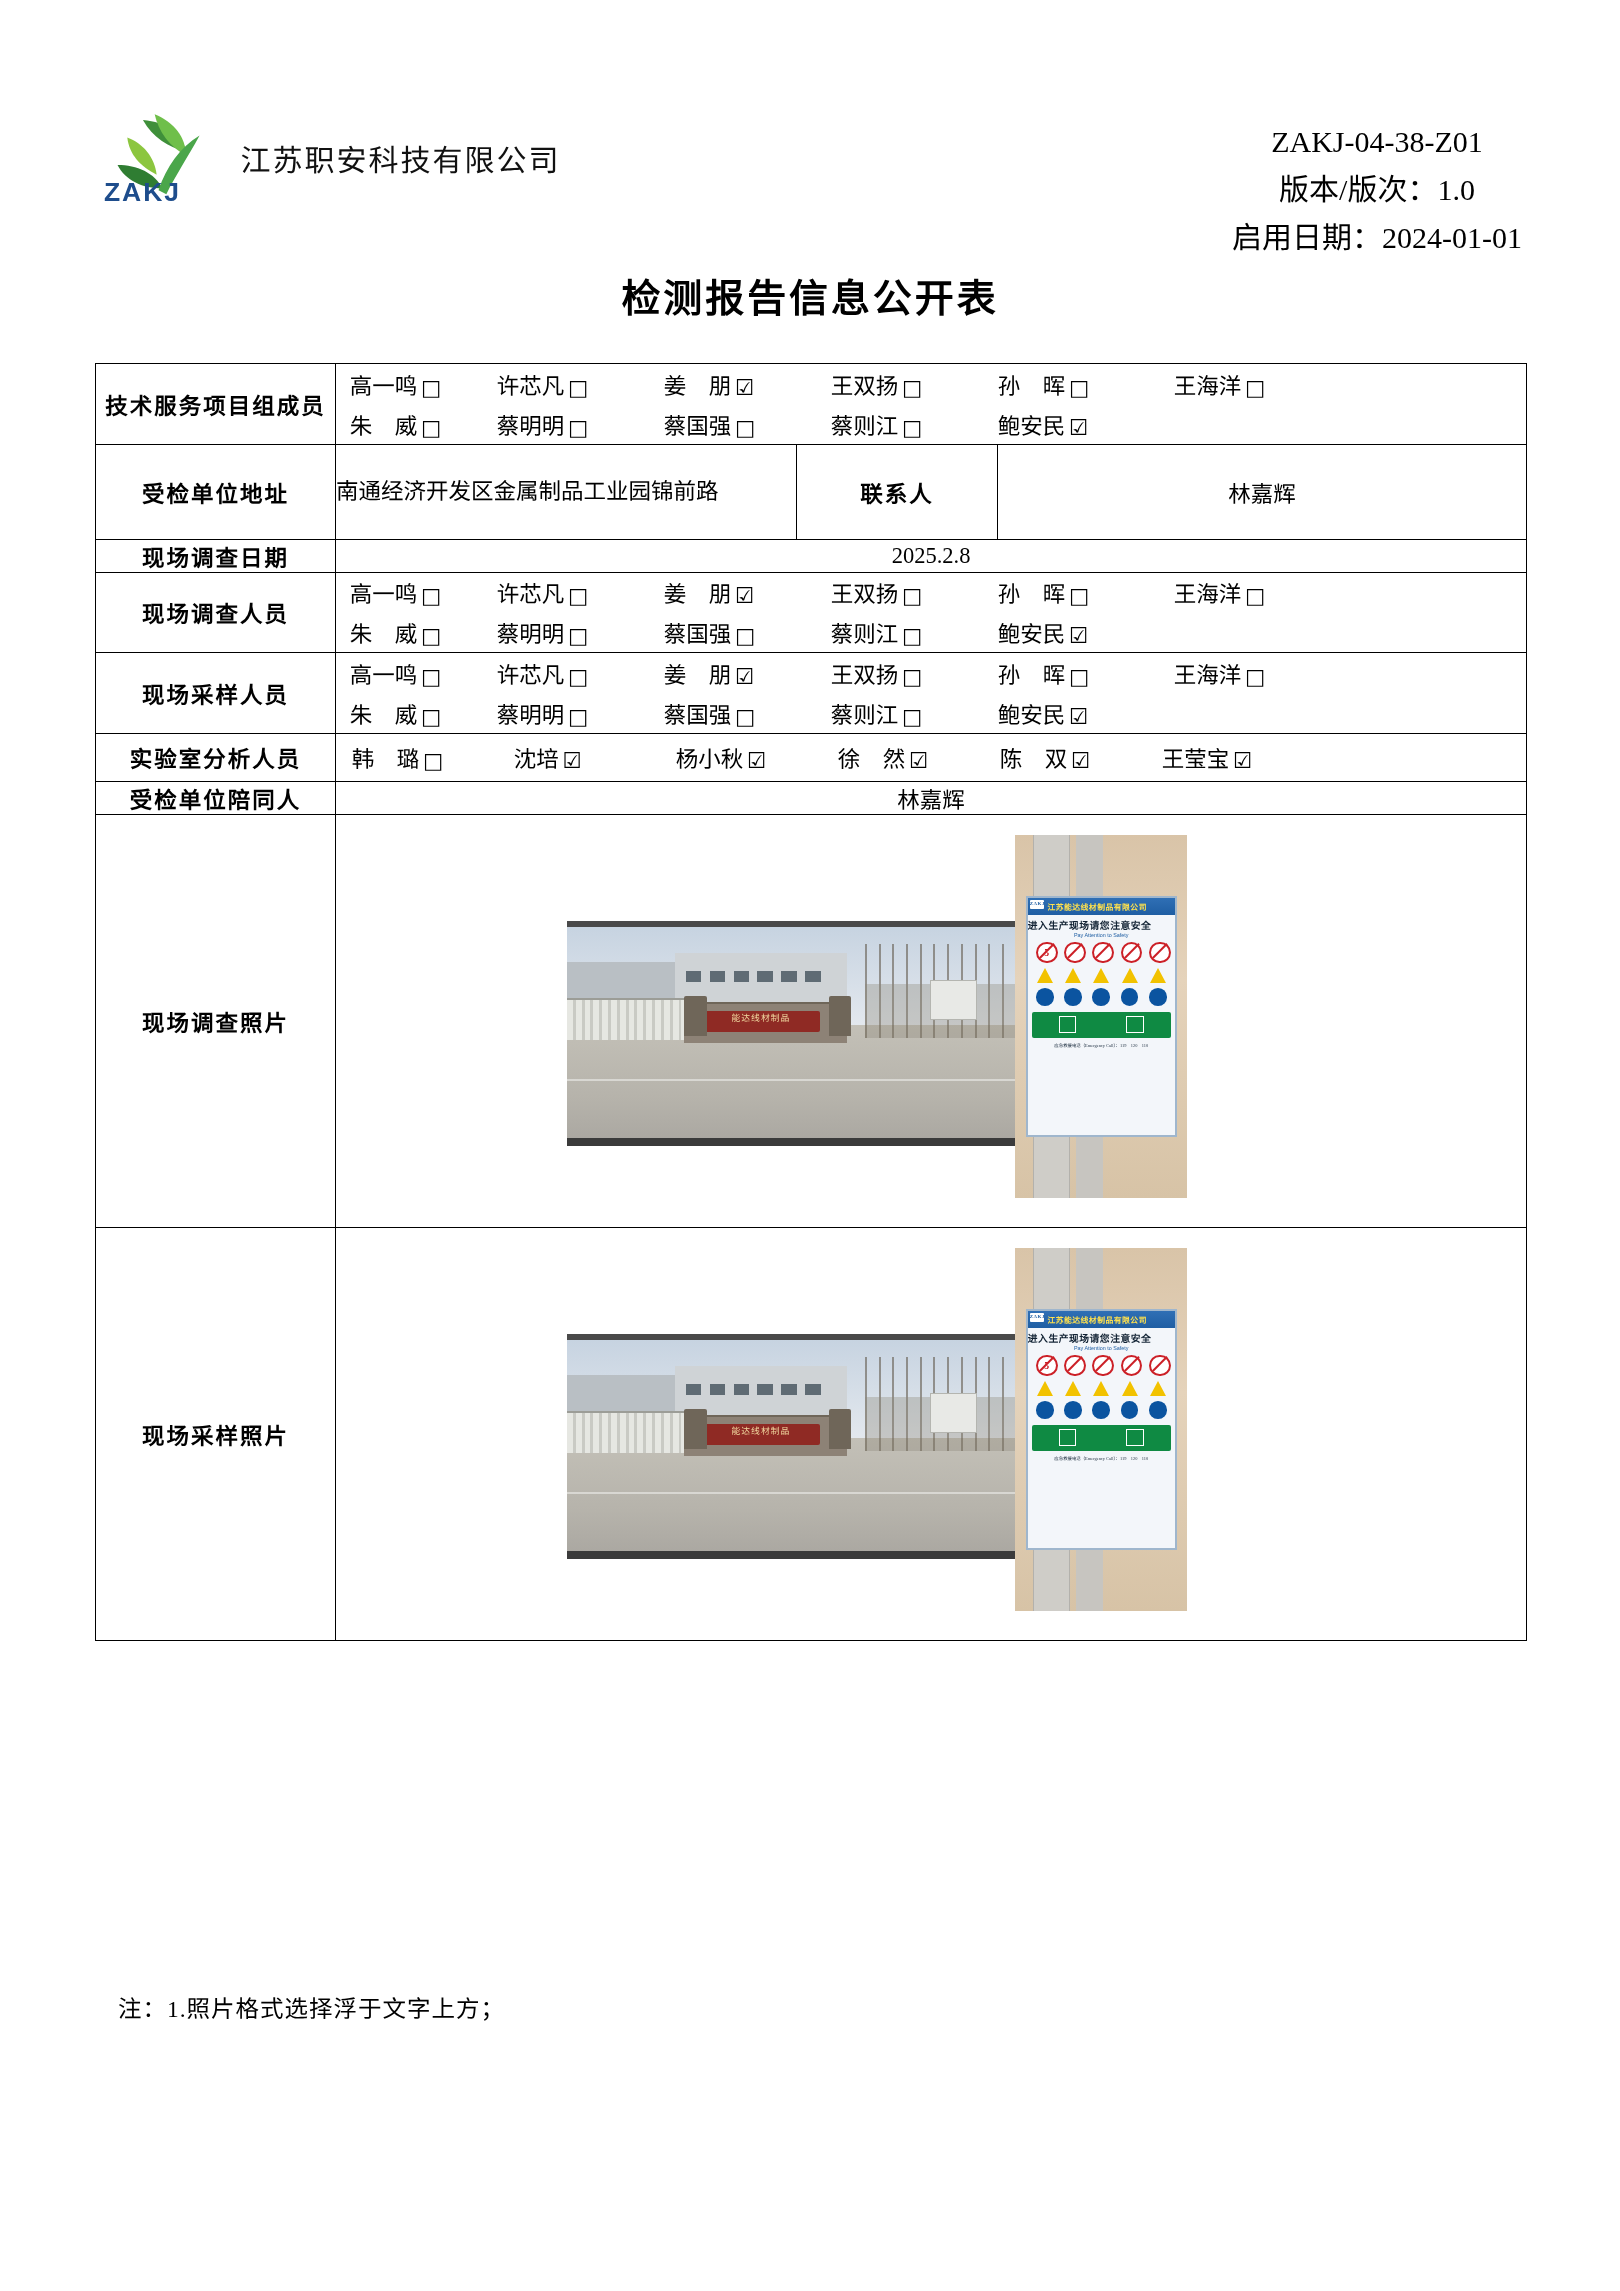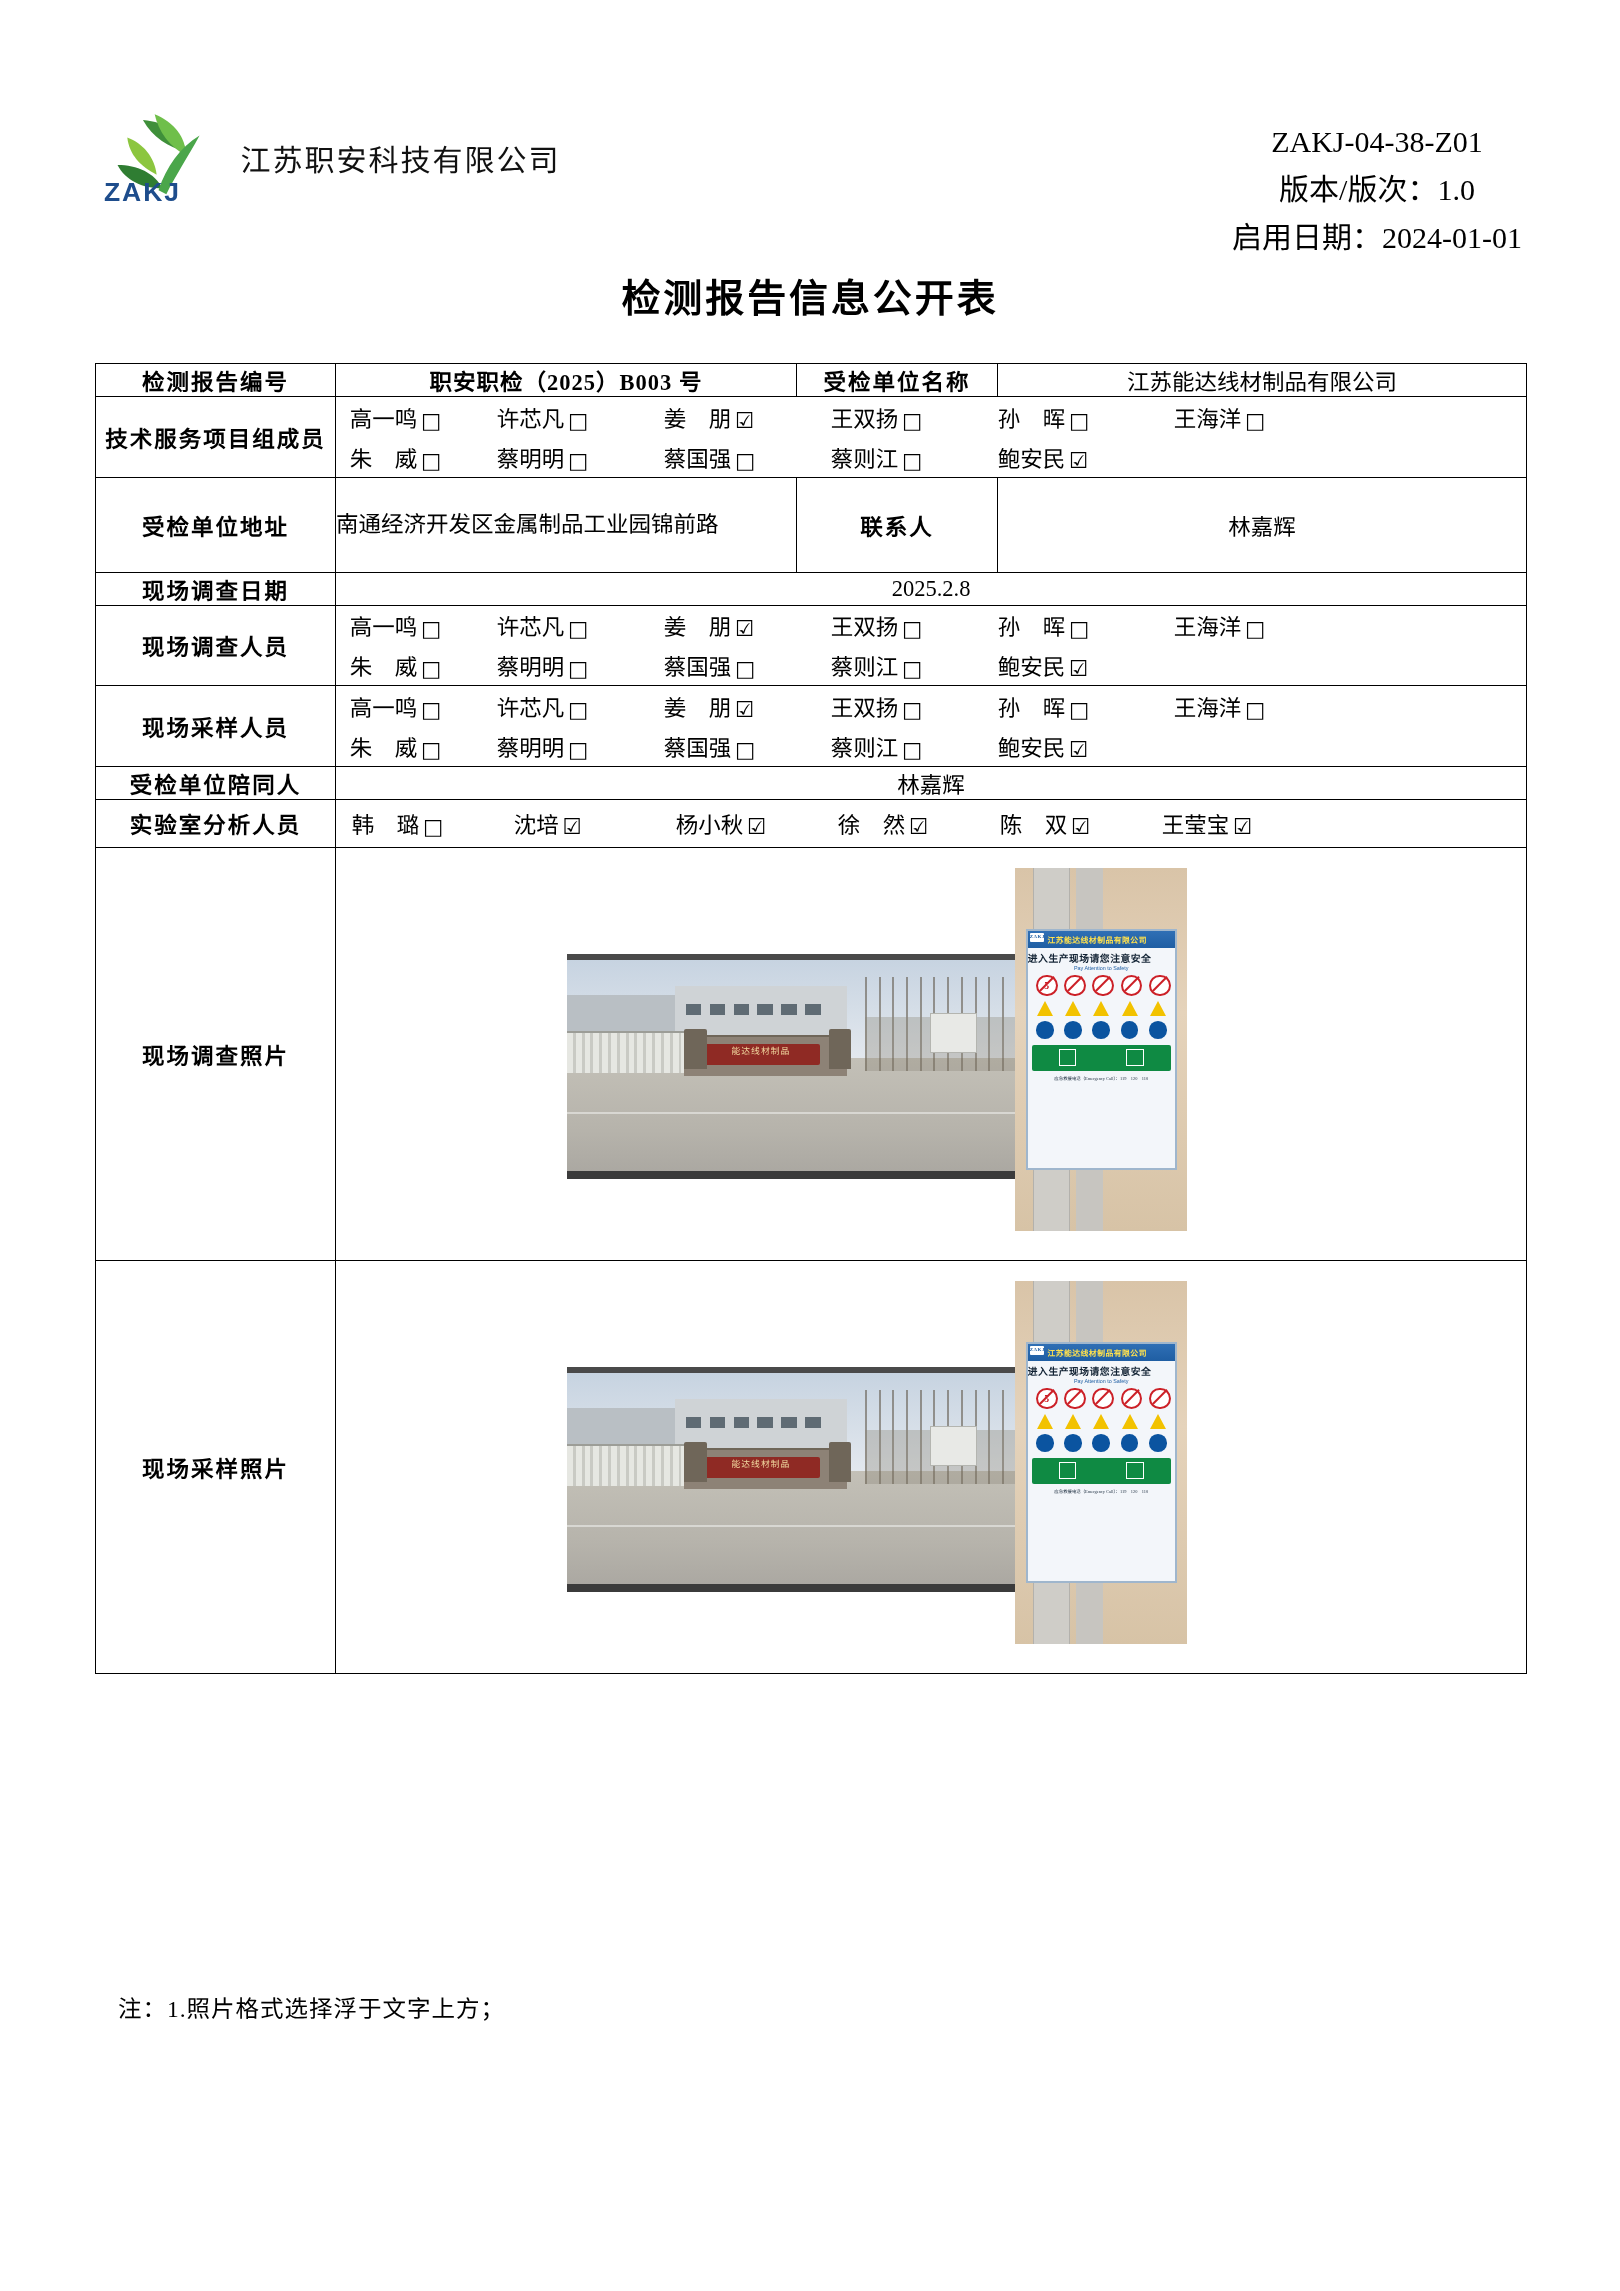--- a/index.html
+++ b/index.html
@@ -273,26 +273,20 @@
 
   <table class="main">
     <colgroup>
       <col style="width:240px">
       <col style="width:461px">
       <col style="width:201px">
       <col style="width:529px">
     </colgroup>
     <tbody>
       <tr>
-        <td class="lbl">检测报告编号</td>
-        <td class="val val-bold">职安职检（2025）B003 号</td>
-        <td class="lbl">受检单位名称</td>
-        <td class="val val-center">江苏能达线材制品有限公司</td>
-      </tr>
-      <tr>
         <td class="lbl">技术服务项目组成员</td>
         <td colspan="3">
           <div class="people-2col" id="team-list">
               <div class="line">
                 <span class="pcell" style="width: 147px;"><span>高一鸣</span><span class="cbx">□</span></span>
                 <span class="pcell" style="width: 167px;"><span>许芯凡</span><span class="cbx">□</span></span>
                 <span class="pcell" style="width: 167px;"><span>姜　朋</span><span class="cbx">☑</span></span>
                 <span class="pcell" style="width: 167px;"><span>王双扬</span><span class="cbx">□</span></span>
                 <span class="pcell" style="width: 176px;"><span>孙　晖</span><span class="cbx">□</span></span>
                 <span class="pcell" style="width: auto;"><span>王海洋</span><span class="cbx">□</span></span>
@@ -361,36 +355,36 @@
                 <span class="pcell" style="width: 167px;"><span>蔡明明</span><span class="cbx">□</span></span>
                 <span class="pcell" style="width: 167px;"><span>蔡国强</span><span class="cbx">□</span></span>
                 <span class="pcell" style="width: 167px;"><span>蔡则江</span><span class="cbx">□</span></span>
                 <span class="pcell" style="width: 176px;"><span>鲍安民</span><span class="cbx">☑</span></span>
               </div>
             </div>
         </td>
       </tr>
 
       <tr>
-        <td class="lbl">受检单位陪同人</td>
-        <td colspan="3" class="val val-center">林嘉辉</td>
-      </tr>
-
-      <tr>
         <td class="lbl">实验室分析人员</td>
         <td colspan="3">
           <div class="lab-row" id="lab-list">
               <span class="pcell" style="width: 162px;"><span>韩　璐</span><span class="cbx">□</span></span>
               <span class="pcell" style="width: 162px;"><span>沈培</span><span class="cbx">☑</span></span>
               <span class="pcell" style="width: 162px;"><span>杨小秋</span><span class="cbx">☑</span></span>
               <span class="pcell" style="width: 162px;"><span>徐　然</span><span class="cbx">☑</span></span>
               <span class="pcell" style="width: 162px;"><span>陈　双</span><span class="cbx">☑</span></span>
               <span class="pcell" style="width: auto;"><span>王莹宝</span><span class="cbx">☑</span></span>
             </div>
         </td>
+      </tr>
+
+      <tr>
+        <td class="lbl">受检单位陪同人</td>
+        <td colspan="3" class="val val-center">林嘉辉</td>
       </tr>
 
       <tr>
         <td class="lbl">现场调查照片</td>
         <td colspan="3" class="photo-cell">
           <div class="photo-wrap">
 
             <div class="ph-gate">
               <div class="sky"></div>
               <div class="ground"></div>

